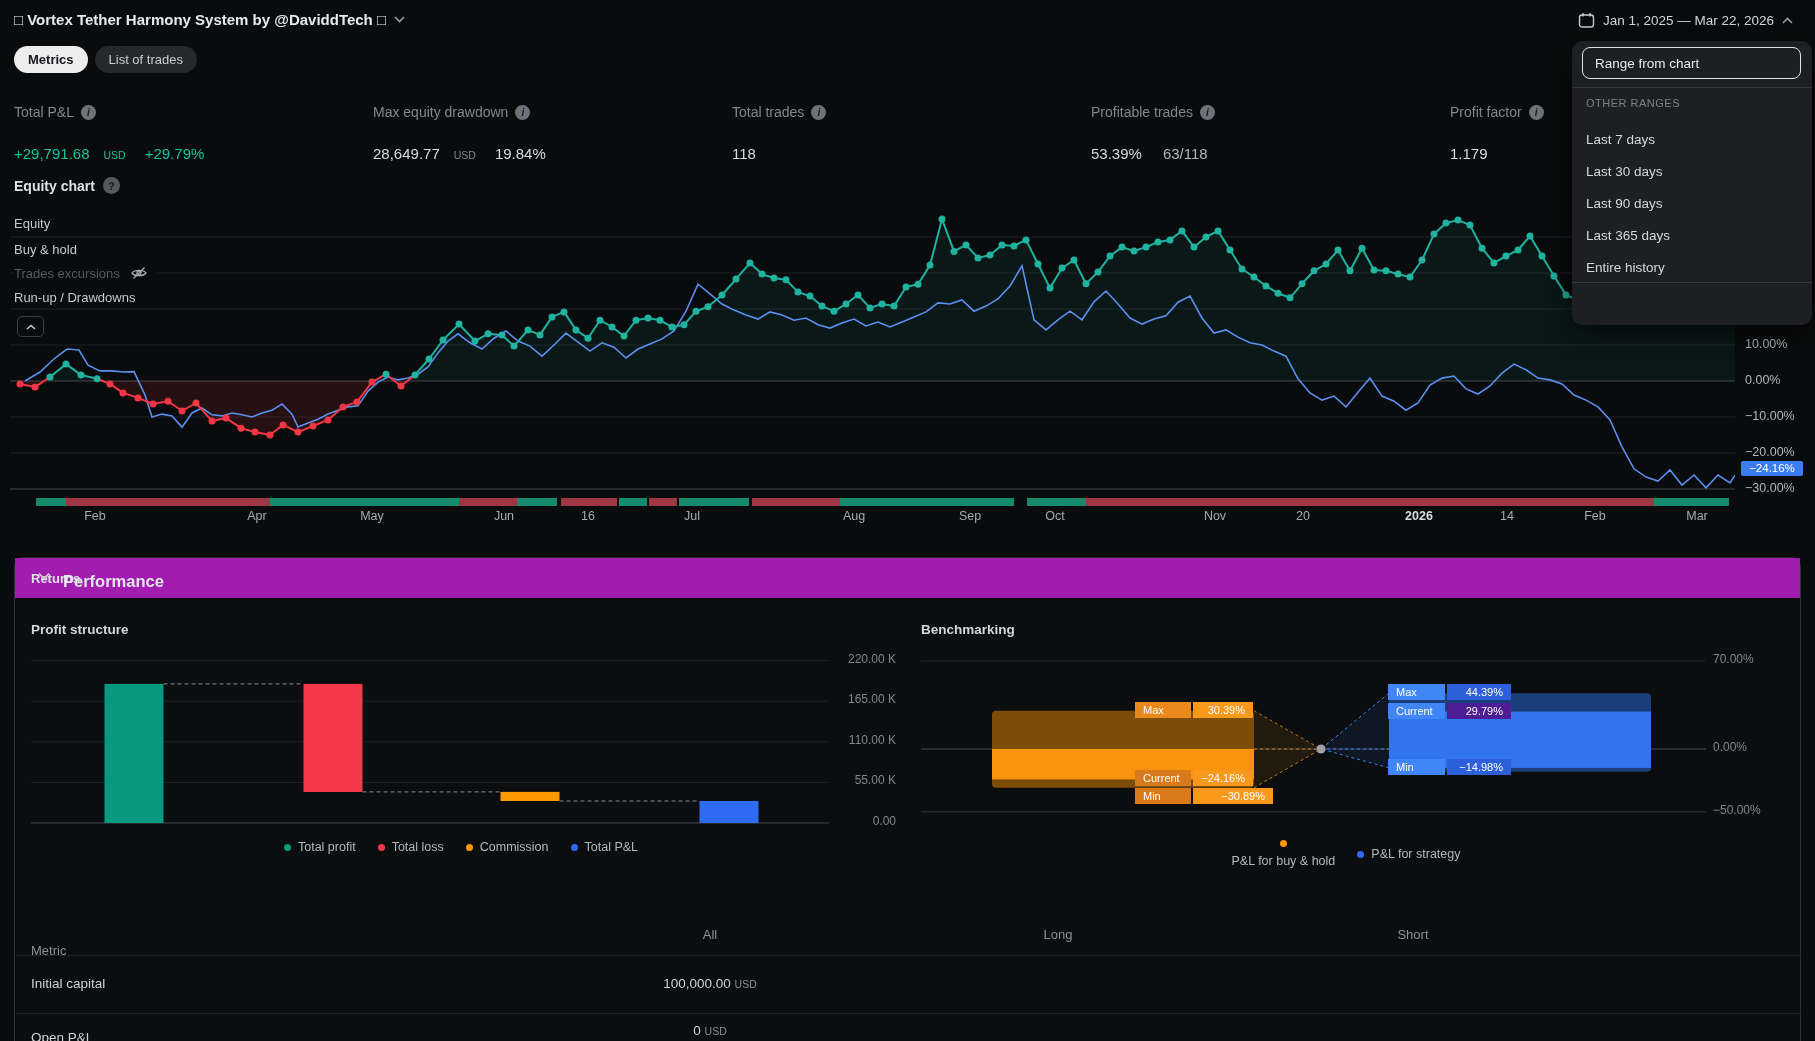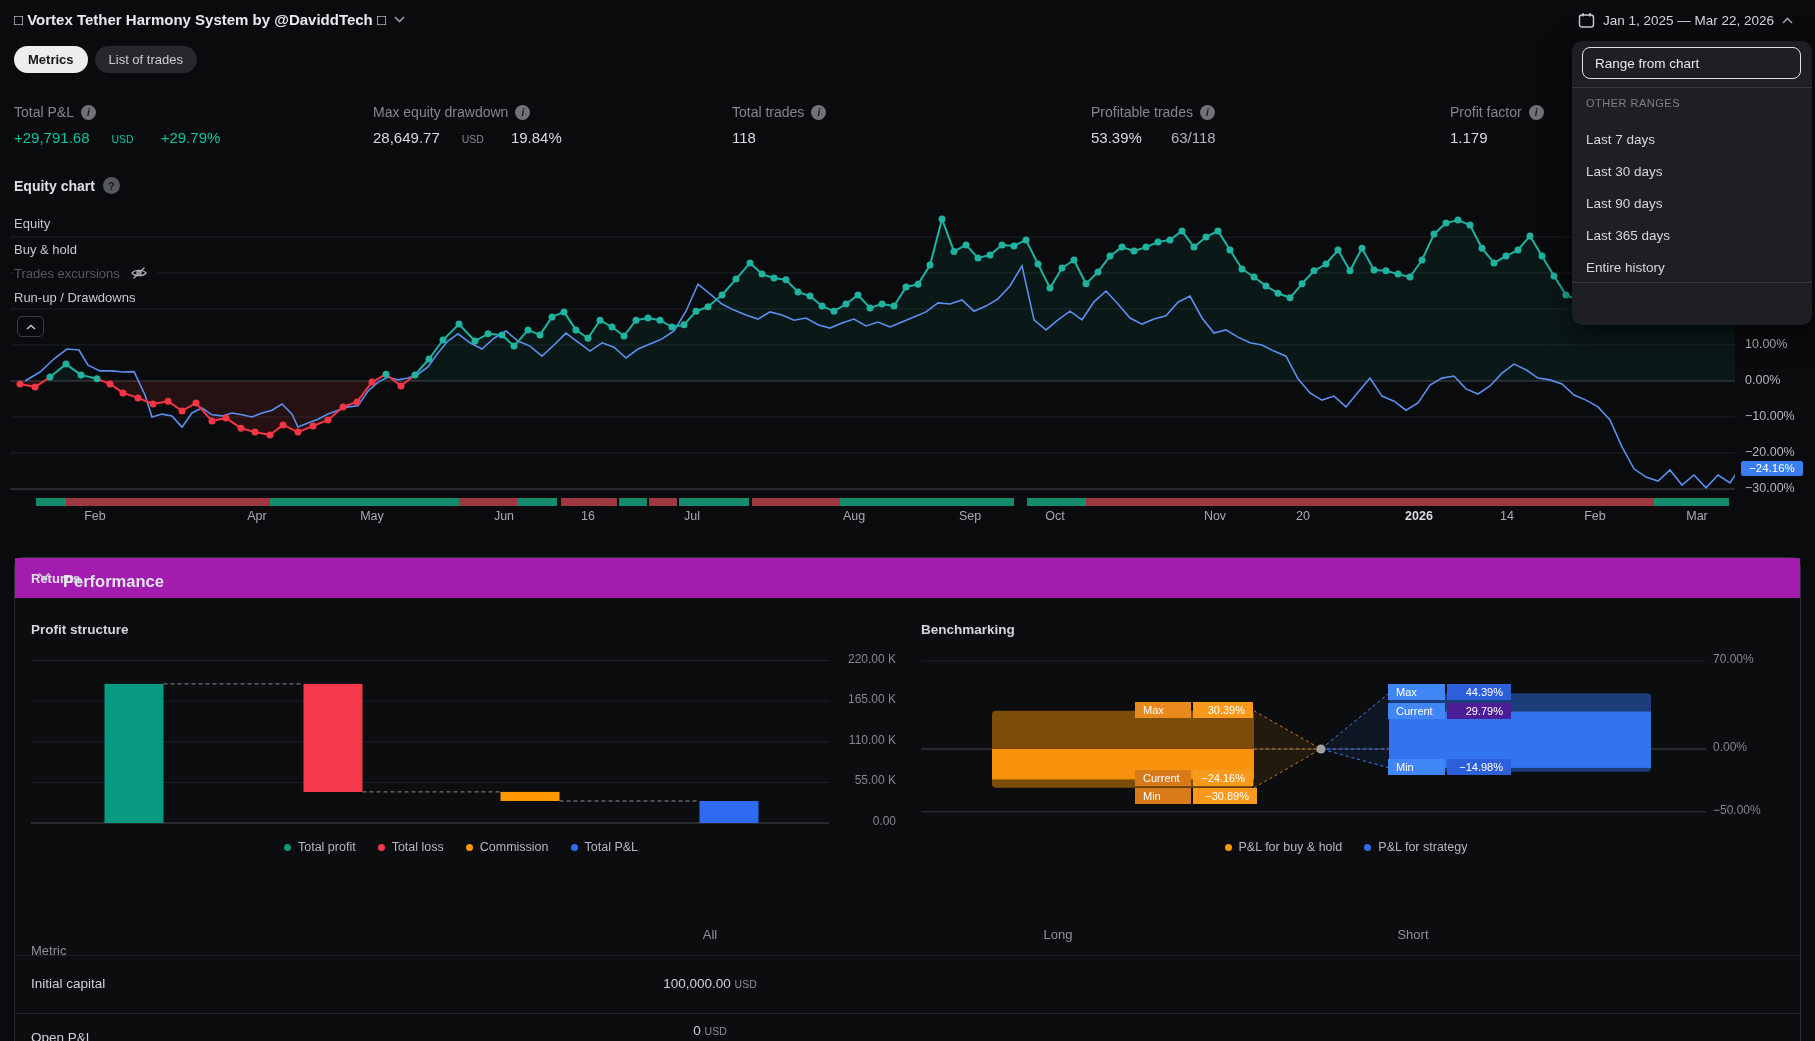--- a/index.html
+++ b/index.html
@@ -12,21 +12,21 @@
   .app-title { left:14px; top:11px; font-size:15px; font-weight:bold; color:#e6e9ee; display:flex; align-items:center; gap:8px; }
   .date-control { left:1578px; top:12px; display:flex; align-items:center; gap:8px; color:#d3d6dc; font-size:13.5px; cursor:pointer; }
   .tabs { left:14px; top:46px; display:flex; gap:7px; }
   .pill { height:27px; padding:0 14px; border-radius:15px; font-size:13px; display:flex; align-items:center; cursor:pointer; }
   .pill.active { background:#ededee; color:#141619; font-weight:bold; }
   .pill.inactive { background:#26282c; color:#c9ccd2; }
 
   
   .metric { top:104px; width:350px; }
   .metric .mlabel { font-size:14px; color:#83868c; display:flex; align-items:center; gap:7px; }
-  .metric .mvalue { margin-top:9px; font-size:15px; color:#d7dade; display:flex; align-items:baseline; gap:22px; }
+  .metric .mvalue { margin-top:25px; font-size:15px; color:#d7dade; display:flex; align-items:baseline; gap:14px; }
   .metric .unit { font-size:10.5px; color:#83868c; }
   .metric .extra { margin-left:5px; }
   .metric.positive .mvalue, .metric.positive .unit, .metric.positive .extra { color:#10c3a0; }
   .metric .extra-dim { color:#b3b6bc; margin-left:7px; }
   .info-icon { width:15px; height:15px; border-radius:50%; background:#6f7278; color:#17191b; font-size:10px; font-weight:bold; display:inline-flex; align-items:center; justify-content:center; font-style:italic; }
   .q-icon { width:17px; height:17px; border-radius:50%; background:#55585e; color:#17191b; font-size:11px; font-weight:bold; display:inline-flex; align-items:center; justify-content:center; }
 
   
   .eq-title { left:14px; top:177px; font-size:14px; font-weight:bold; color:#dde0e6; display:flex; align-items:center; gap:8px; }
   .eq-legend-item { left:14px; height:18px; display:flex; align-items:center; gap:10px; background:#0a0b0c; padding-right:9px; font-size:13px; color:#c6c9cf; z-index:3; }
@@ -538,21 +538,21 @@
         <line x1="333" y1="136.82873" x2="400" y2="98" stroke="#c07c20" stroke-width="1" stroke-dasharray="3 3"></line>
         <line x1="468" y1="42.20177" x2="400" y2="98" stroke="#3b82f6" stroke-width="1" stroke-dasharray="3 3"></line>
         <line x1="468" y1="116.82986" x2="400" y2="98" stroke="#3b82f6" stroke-width="1" stroke-dasharray="3 3"></line>
         <line x1="333" y1="98" x2="400" y2="98" stroke="#c07c20" stroke-width="1" stroke-dasharray="3 3"></line>
         <line x1="400" y1="98" x2="468" y2="98" stroke="#3b82f6" stroke-width="1" stroke-dasharray="3 3"></line>
         <circle cx="400" cy="98" r="4.5" fill="#9fa2a7"></circle>
       </svg>
     <div id="bench-badges"></div>
     <div id="bench-ylabels"></div>
     <div id="bench-legend" class="abs chart-legend" style="left:906px; top:282px; width:850px;">
-        <div class="li" style="display: flex; align-items: center; gap: 7px;">
+        <div class="li" style="display: flex; align-items: center; gap: 7px; flex-direction: column;">
           <div class="dot" style="width: 7px; height: 7px; border-radius: 50%; background: rgb(255, 152, 0);"></div>
           <span>P&amp;L for buy &amp; hold</span>
         </div>
         <div class="li" style="display: flex; align-items: center; gap: 7px;">
           <div class="dot" style="width: 7px; height: 7px; border-radius: 50%; background: rgb(47, 107, 242);"></div>
           <span>P&amp;L for strategy</span>
         </div>
       </div>
 
     <div class="returns-band">
@@ -639,21 +639,21 @@
     <div class="badge-row" style="left: 1135px; top: 701.8px;">
       <div class="bl" style="background: rgb(233, 136, 27); width: 56px;">Max</div>
       <div class="bv" style="background: rgb(249, 153, 28); width: 60px;">30.39%</div>
     </div>
     <div class="badge-row" style="left: 1135px; top: 770.369px;">
       <div class="bl" style="background: rgb(216, 121, 26); width: 56px;">Current</div>
       <div class="bv" style="background: rgb(249, 153, 28); width: 60px;">−24.16%</div>
     </div>
     <div class="badge-row" style="left: 1135px; top: 788.369px;">
       <div class="bl" style="background: rgb(216, 121, 26); width: 56px;">Min</div>
-      <div class="bv" style="background: rgb(249, 153, 28); width: 64px;">−30.89%</div>
+      <div class="bv" style="background: rgb(249, 153, 28); width: 80px;">−30.89%</div>
     </div>
     <div class="badge-row" style="left: 1388px; top: 684.202px;">
       <div class="bl" style="background: rgb(65, 134, 246); width: 57px;">Max</div>
       <div class="bv" style="background: rgb(44, 95, 217); width: 64px;">44.39%</div>
     </div>
     <div class="badge-row" style="left: 1388px; top: 702.554px;">
       <div class="bl" style="background: rgb(65, 134, 246); width: 57px;">Current</div>
       <div class="bv" style="background: #4c1d95; width: 64px;">29.79%</div>
     </div>
     <div class="badge-row" style="left: 1388px; top: 758.83px;">

